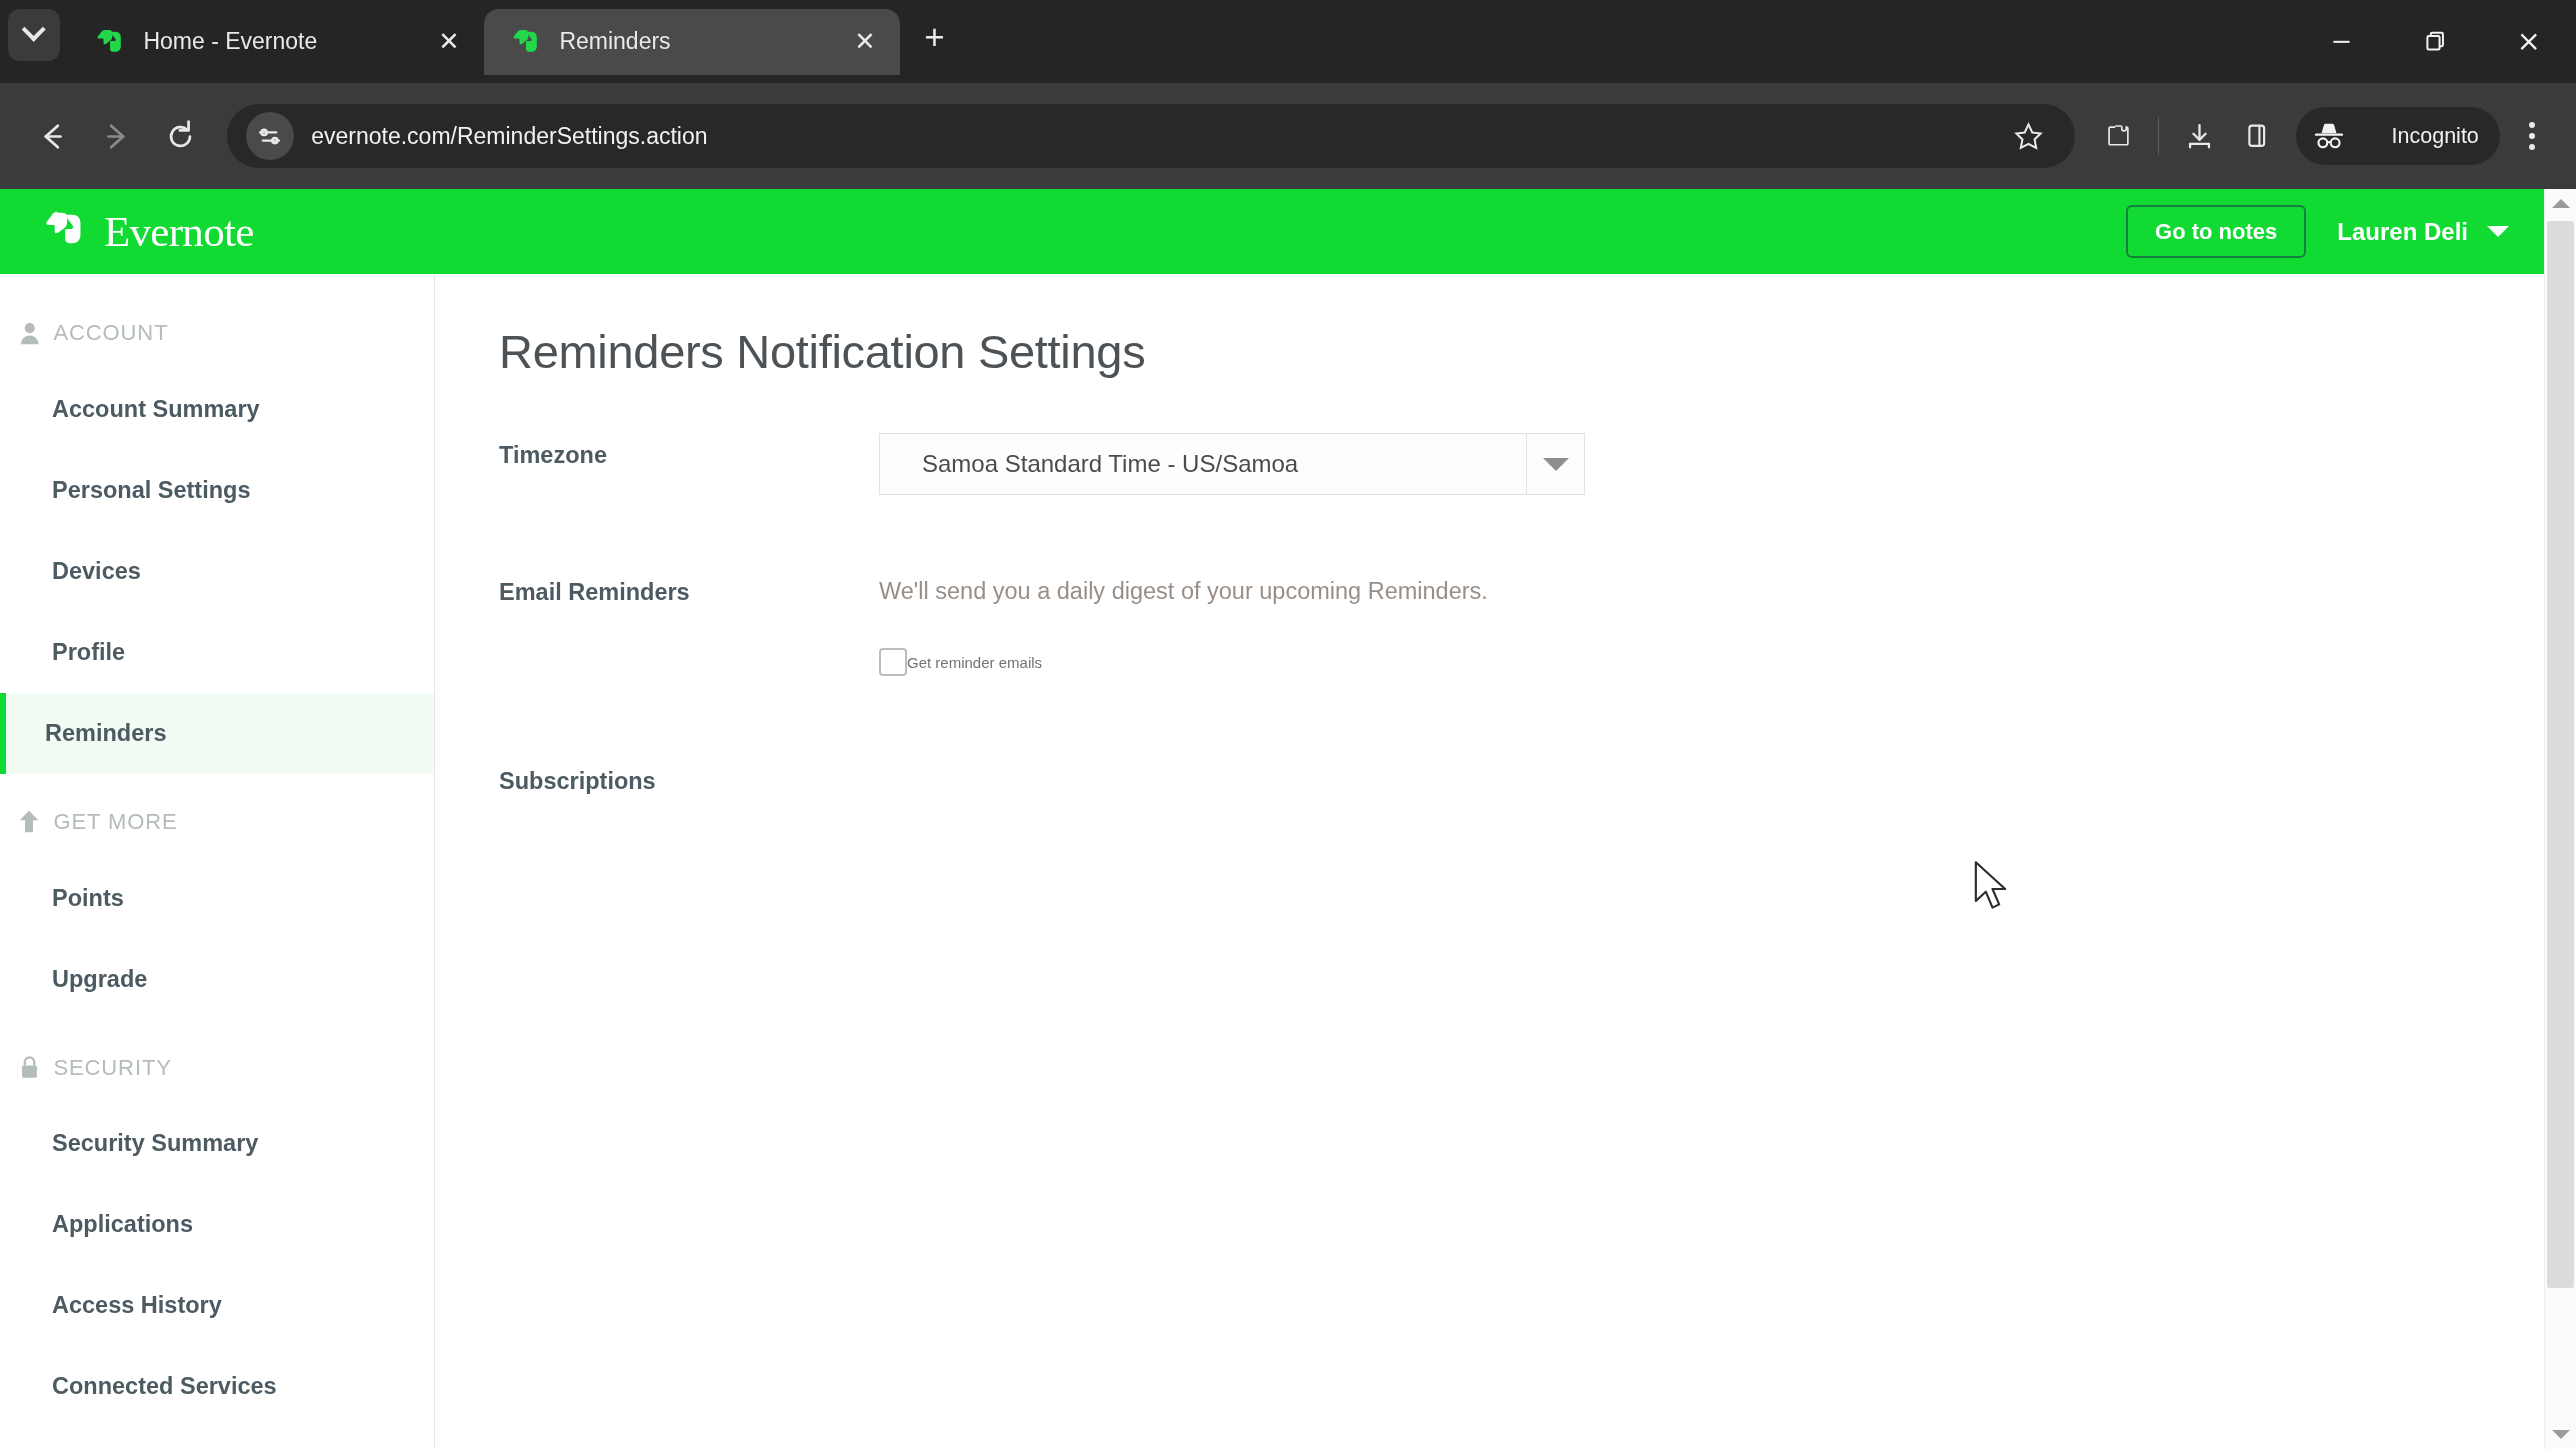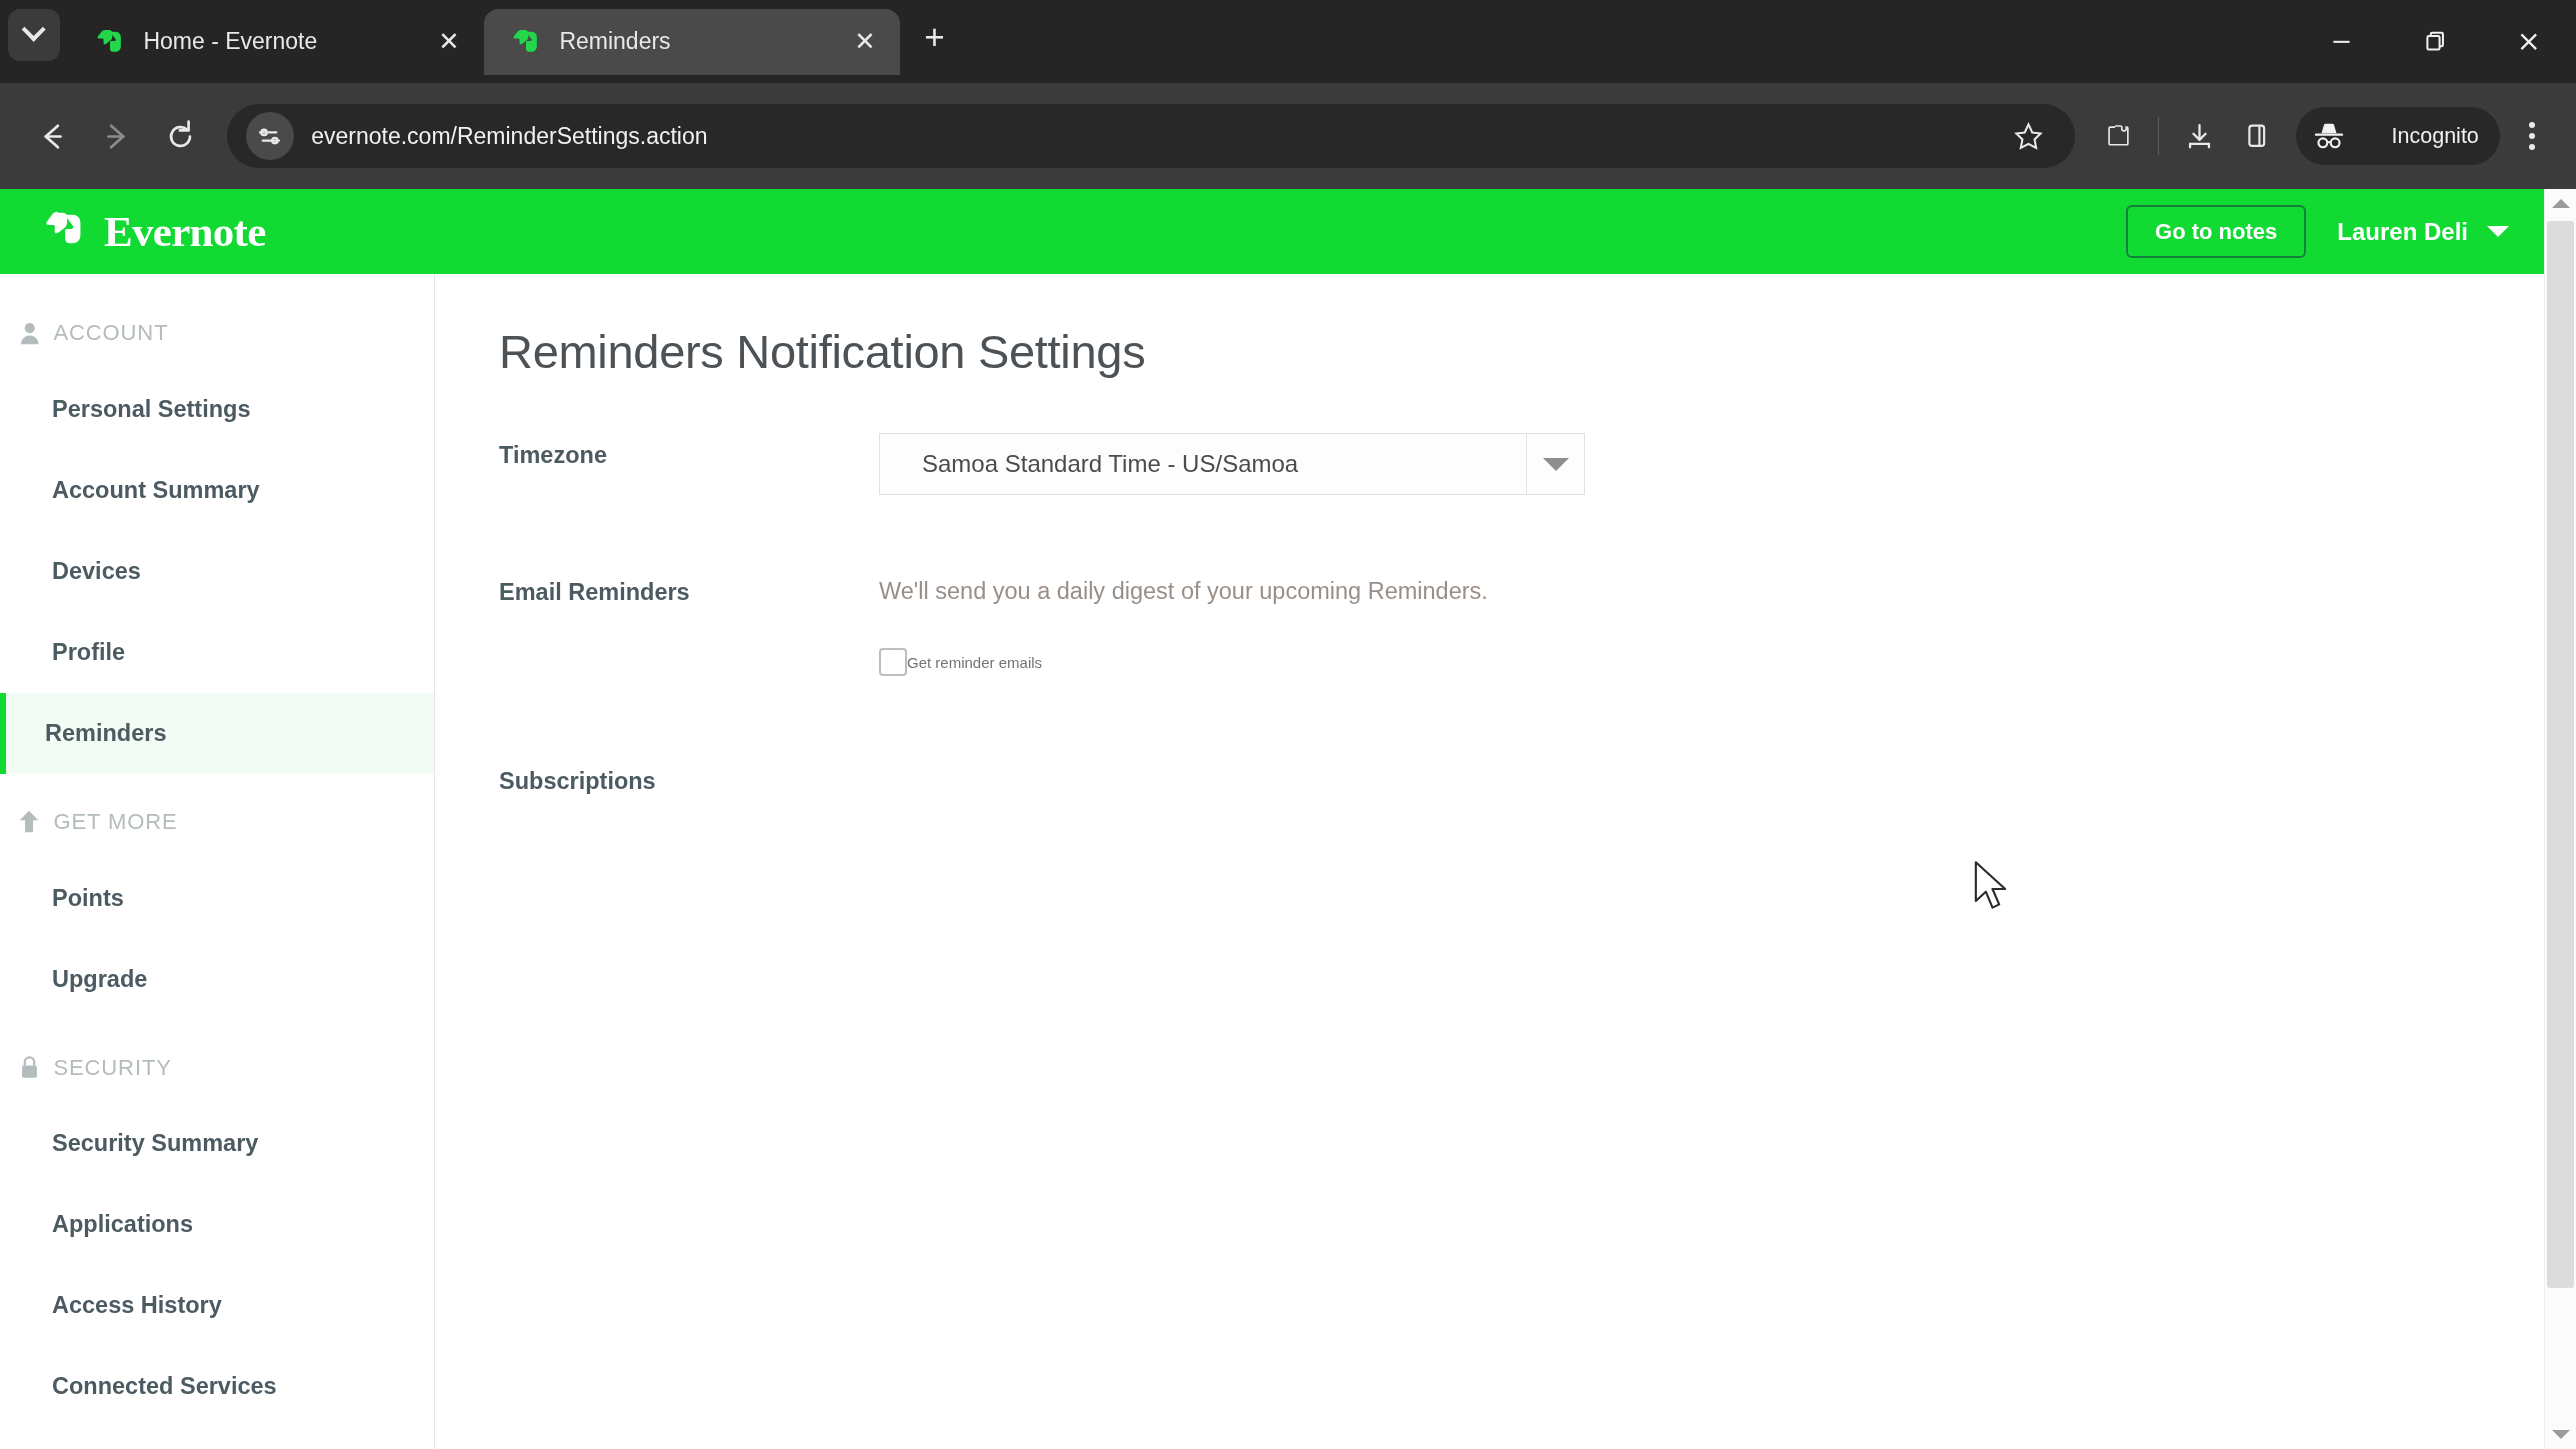--- a/index.html
+++ b/index.html
@@ -163,21 +163,21 @@
     background: #11db33;
     display: flex;
     align-items: center;
     padding: 0 35px 0 42px;
     flex: none;
   }
   .evn-logo { display: flex; align-items: center; }
   .evn-logo-text {
     color: #ffffff;
     font-size: 43px;
-    font-weight: bold;
+    font-weight: normal;
     font-family: "Liberation Serif", serif;
     letter-spacing: -0.7px;
     margin-left: 12px;
   }
   .evn-right { margin-left: auto; display: flex; align-items: center; }
   .goto-notes {
     border: 2px solid #15803d;
     border-radius: 6px;
     color: #ffffff;
     font-size: 22px;
@@ -508,22 +508,22 @@
           <div class="sb-group">
             <div class="sb-head">
               <div class="sb-head-icon">
                 <svg width="21.5" height="23" viewBox="0 0 32 34">
                   <circle cx="16" cy="9" r="7.5" fill="#b4bcbd"></circle>
                   <path d="M3 33c0-7.2 5.8-13 13-13s13 5.8 13 13z" fill="#b4bcbd"></path>
                 </svg>
               </div>
               <div class="sb-head-label">ACCOUNT</div>
             </div>
+            <div class="sb-item">Account Summary</div>
             <div class="sb-item">Personal Settings</div>
-            <div class="sb-item">Account Summary</div>
             <div class="sb-item">Devices</div>
             <div class="sb-item">Profile</div>
             <div class="sb-item active">Reminders</div>
           </div>
 
           <div class="sb-group">
             <div class="sb-head" style="margin-top:27px">
               <div class="sb-head-icon">
                 <svg width="20" height="23" viewBox="0 0 30 34">
                   <path d="M15 1 L29 15 H21 V33 H9 V15 H1 Z" fill="#b4bcbd"></path>

